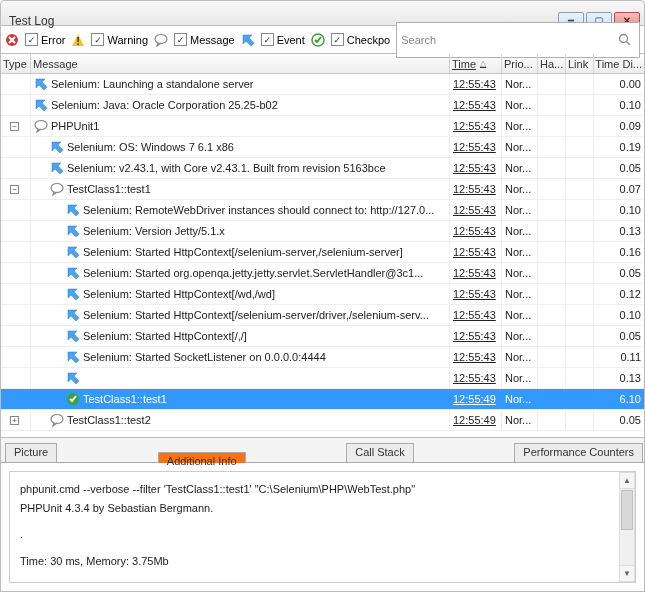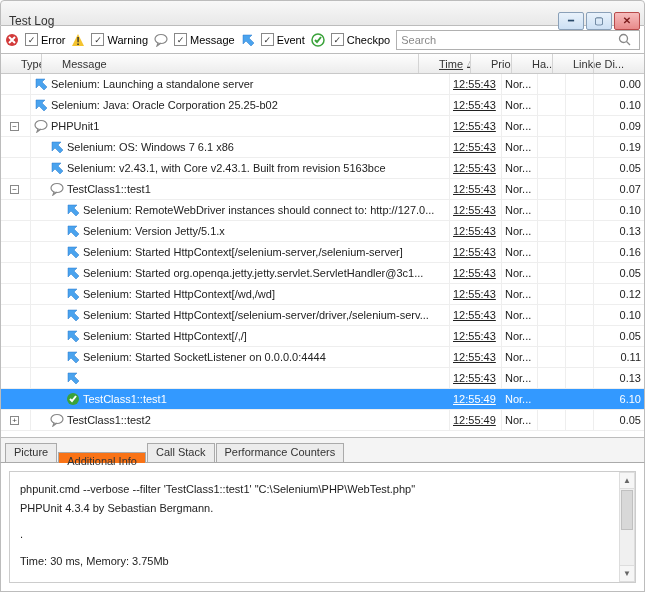--- a/index.html
+++ b/index.html
@@ -7,44 +7,44 @@
 
 .titlebar { display: flex; align-items: center; height: 26px; background: linear-gradient(#f8f8f8,#e8e8e8); border: 1px solid #bcbcbc; border-radius: 4px 4px 0 0; padding: 15px 4px 0 8px; }
 .titlebar .title { flex: 1; color: #333; font-size: 12px; }
 .winbtns { display: flex; }
 .winbtn { width: 26px; height: 18px; border: 1px solid #8aa0b8; background: linear-gradient(#e9f2fb,#cde0f4); margin-left: 2px; border-radius: 2px; display: flex; align-items: center; justify-content: center; color: #2a4a6a; font-size: 10px; }
 .winbtn.close { border-color: #b84a4a; background: linear-gradient(#f6bcbc,#e88a8a); color: #7a1a1a; font-weight: bold; }
 
 .toolbar { display: flex; align-items: center; height: 28px; border: 1px solid #bcbcbc; border-top: none; padding: 0 4px; gap: 6px; background: #fff; }
 .tb-item { display: flex; align-items: center; gap: 3px; }
 .chk { width: 13px; height: 13px; border: 1px solid #888; background: #fff; display: inline-flex; align-items: center; justify-content: center; font-size: 9px; color: #333; }
-.searchbox { flex: 1; height: 20px; border: 1px solid #b0b0b0; padding: 0 4px; color: #888; background: #fff; display: flex; align-items: center; justify-content: space-between; }
+.searchbox { flex: 1; height: 36px; border: 1px solid #b0b0b0; padding: 0 4px; color: #888; background: #fff; display: flex; align-items: center; justify-content: space-between; }
 
 .grid { border: 1px solid #bcbcbc; border-top: none; height: 384px; overflow: hidden; background: #fff; }
 .ghead { display: flex; align-items: center; height: 20px; background: linear-gradient(#fefefe,#ececec); border-bottom: 1px solid #c8c8c8; font-size: 11px; color: #333; }
-.gh { border-right: 1px solid #d4d4d4; padding: 0 20px; height: 100%; display: flex; align-items: center; white-space: nowrap; overflow: hidden; }
+.gh { border-right: 1px solid #d4d4d4; padding: 0 2px; height: 100%; display: flex; align-items: center; white-space: nowrap; overflow: hidden; }
 .col-tree { width: 30px; }
 .col-msg { flex: 1; }
 .col-time { width: 52px; text-decoration: underline; }
 .col-prio { width: 36px; }
 .col-ha { width: 28px; }
 .col-link { width: 28px; }
 .col-td { width: 50px; border-right: none !important; text-align: right; justify-content: flex-end; }
 
 .row { display: flex; align-items: center; height: 21px; border-bottom: 1px solid #eee; }
 .row .cell { border-right: 1px solid #eee; padding: 0 3px; height: 100%; display: flex; align-items: center; white-space: nowrap; overflow: hidden; color: #222; }
 .row.sel { background: #3399ff; }
 .row.sel .cell { color: #fff; border-right-color: #3399ff; }
 .tree-cell { width: 30px; justify-content: center; position: relative; }
 .expander { width: 9px; height: 9px; border: 1px solid #888; background: #fff; font-size: 8px; line-height: 7px; text-align: center; color: #444; margin-right: 2px; cursor: pointer; }
 .msg-cell { flex: 1; }
 .indent { display: inline-block; }
 .ico { width: 14px; height: 14px; display: inline-flex; align-items: center; justify-content: center; margin-right: 3px; flex-shrink: 0; }
 
-.tabs { display: flex; border: 1px solid #bcbcbc; border-top: none; border-bottom: none; background: #f4f4f4; padding-top: 4px; padding-left: 4px; height: 24px; }
+.tabs { display: flex; border: 1px solid #bcbcbc; border-top: none; border-bottom: none; background: #f4f4f4; padding-top: 4px; padding-left: 4px; height: 24px; justify-content: space-between; }
 .tab { padding: 2px 8px; border: 1px solid #aaa; border-bottom: none; background: #ececec; margin-right: 1px; font-size: 11px; color: #333; position: relative; top: 1px; }
 .tab.active { background: #f97316; z-index: 2; margin-top: 9px; }
 .details { border: 1px solid #bcbcbc; border-top: 1px solid #aaa; height: 130px; padding: 8px; background: #fff; position: relative; }
 .details-inner { border: 1px solid #ccc; height: 100%; padding: 8px 10px; background: #fff; font-size: 12px; color: #222; line-height: 1.7; overflow: hidden; }
 .scrollbar { position: absolute; right: 9px; top: 9px; bottom: 9px; width: 16px; background: #f0f0f0; border: 1px solid #ddd; }
 .sbtn { height: 16px; border-bottom: 1px solid #ddd; display: flex; align-items: center; justify-content: center; font-size: 8px; color: #666; background: #f6f6f6; }
 .sbtn.bot { border-bottom: none; border-top: 1px solid #ddd; position: absolute; bottom: 0; left: 0; right: 0; }
 .thumb { position: absolute; top: 17px; left: 1px; right: 1px; height: 40px; background: #d8d8d8; border: 1px solid #c0c0c0; }
 
 svg { display: block; }

